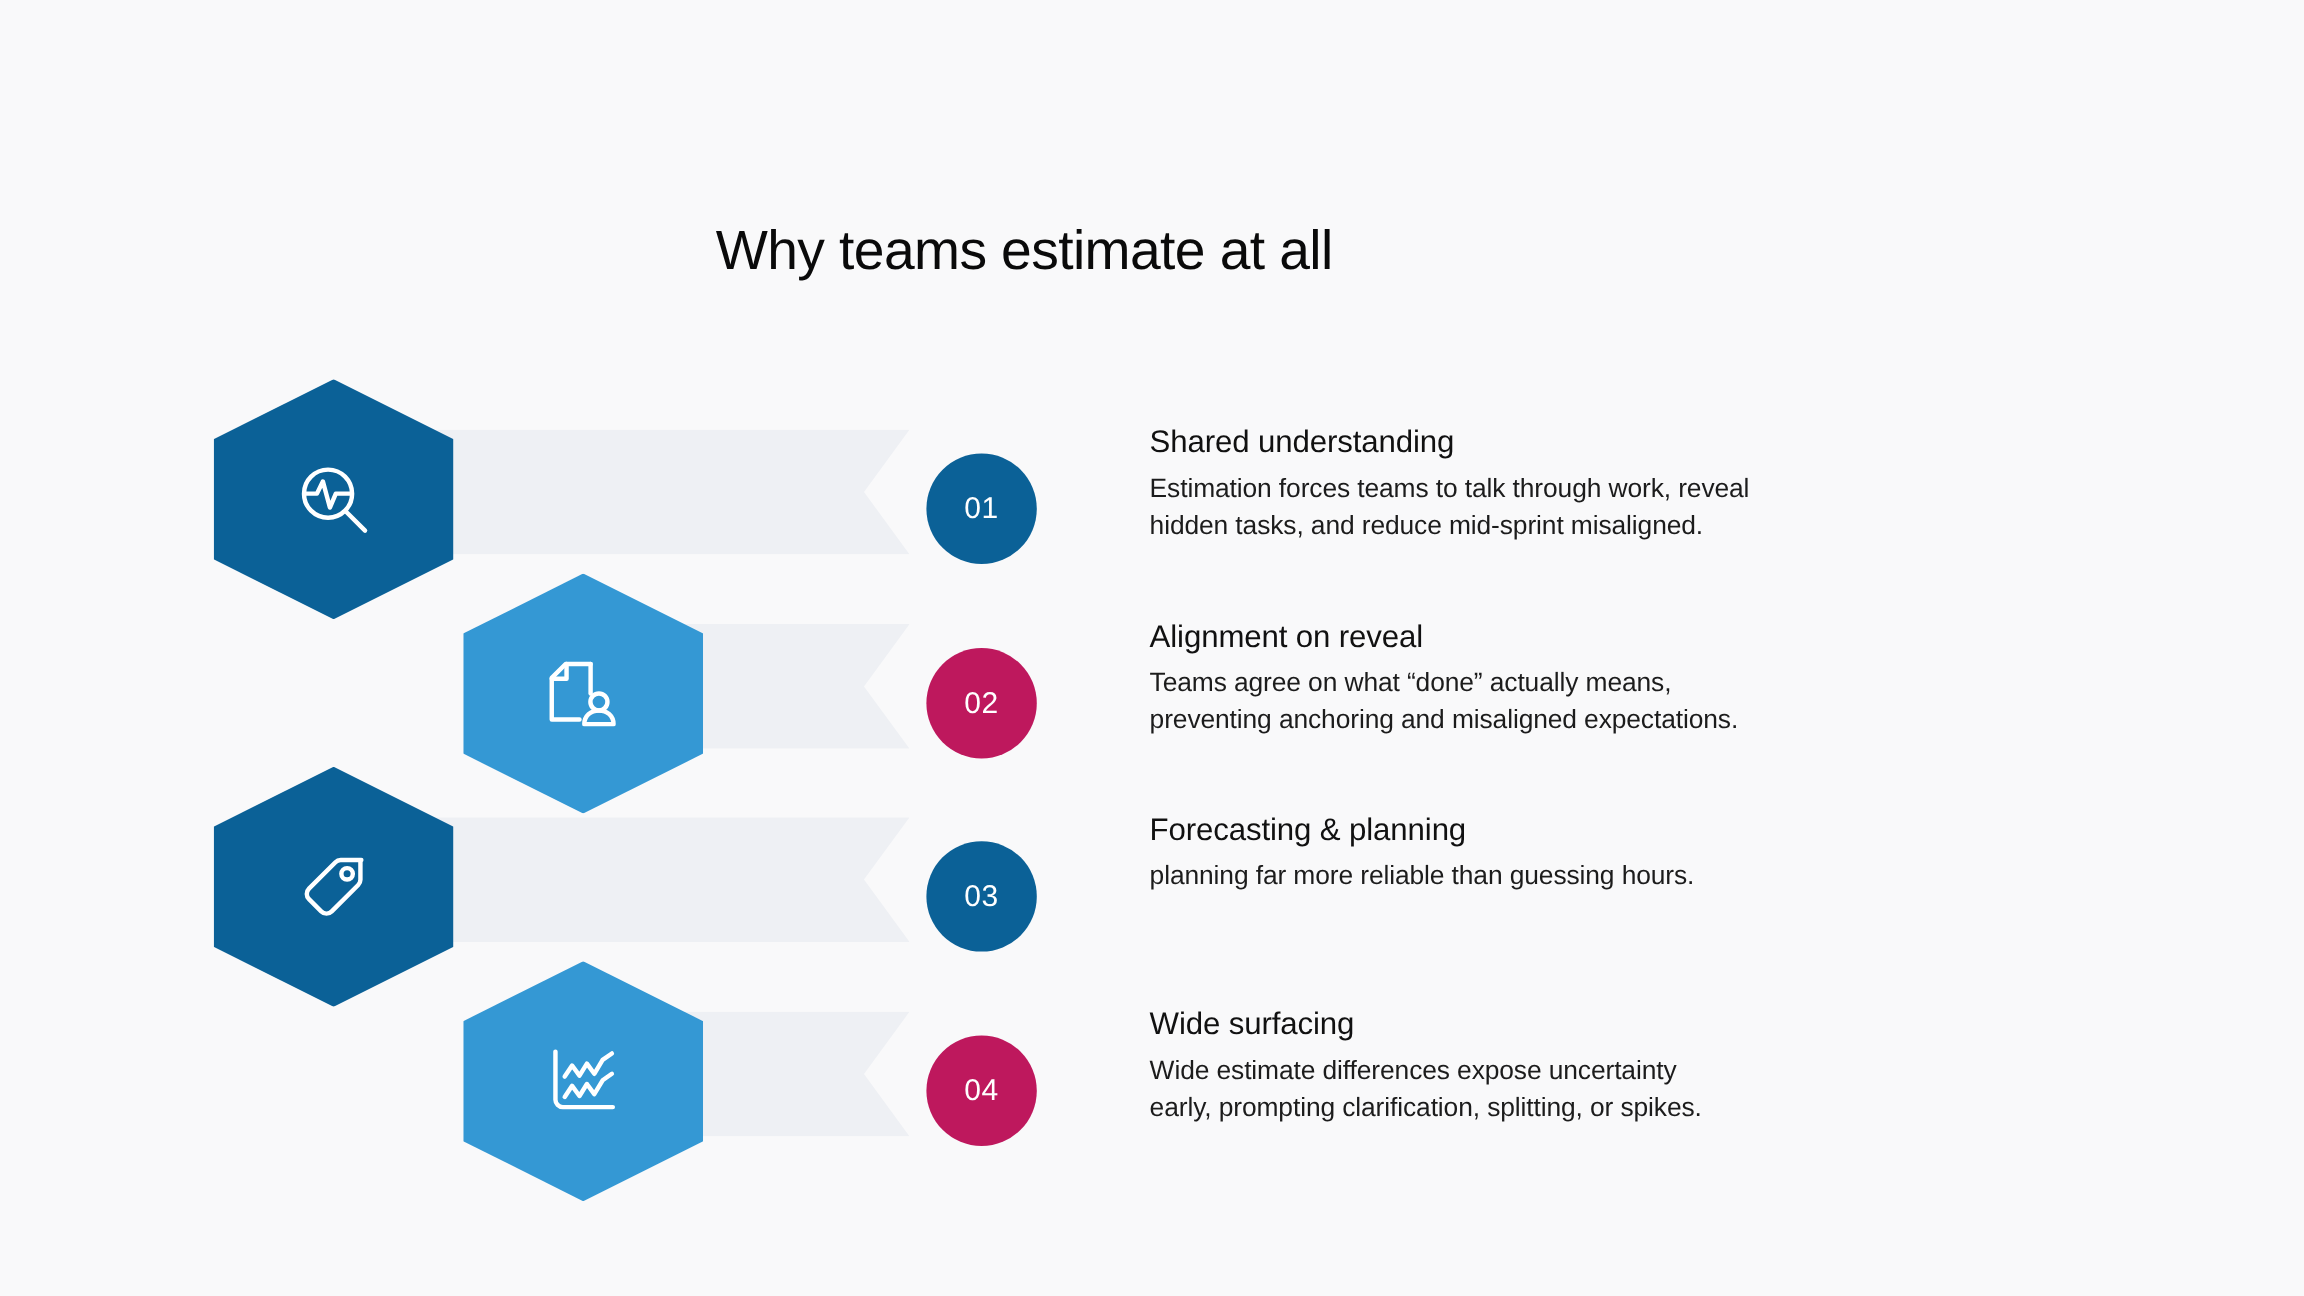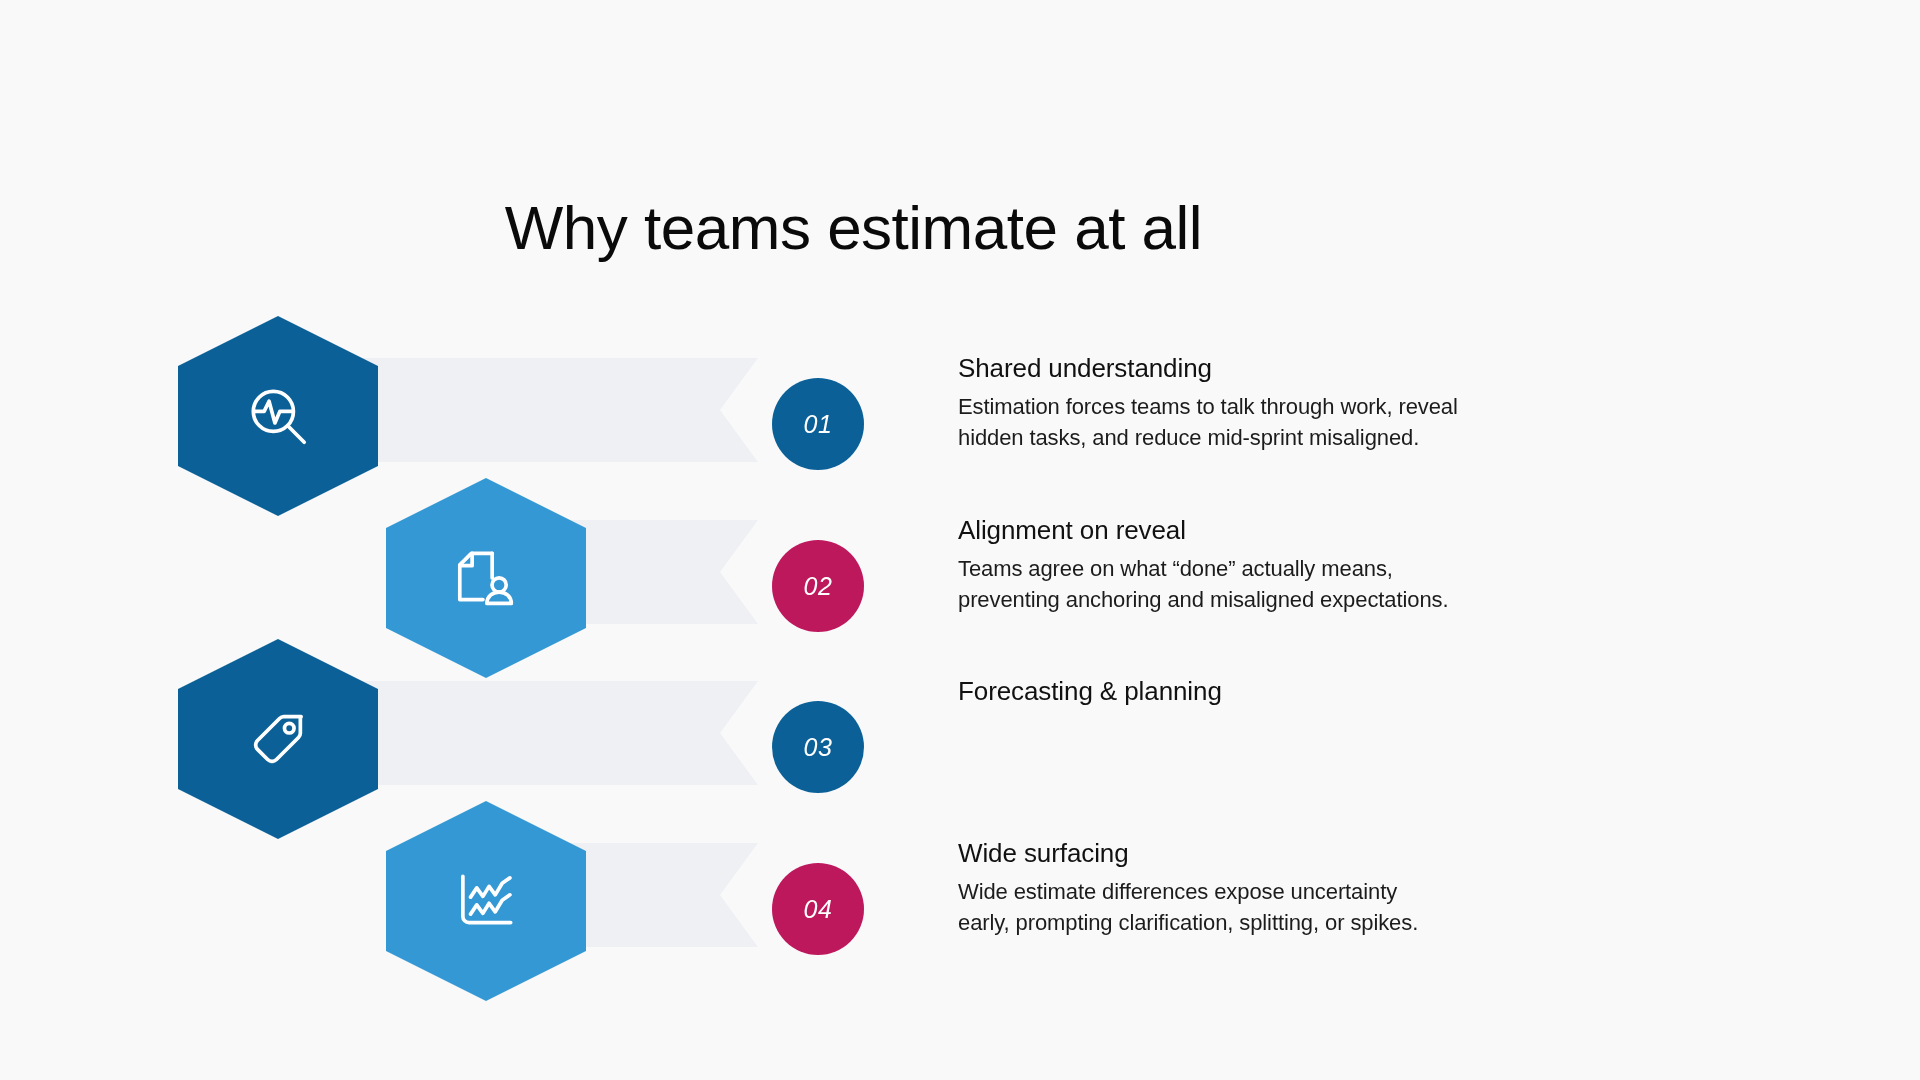--- a/index.html
+++ b/index.html
@@ -15,21 +15,21 @@
     position: relative;
   }
 
   
   .page-title {
     position: absolute;
     top: 152px;
     left: 0;
     width: 1707px;
     text-align: center;
-    font-size: 62px;
+    font-size: 46px;
     font-weight: 400;
     letter-spacing: -0.5px;
     color: #0A0A0A;
     line-height: 1.1;
   }
 
   
   .rows {
     position: absolute;
     top: 306px;
@@ -91,21 +91,20 @@
     width: 92px;
     height: 92px;
     border-radius: 50%;
     display: flex;
     align-items: center;
     justify-content: center;
     color: #FFFFFF;
     font-size: 25px;
     font-weight: 400;
     letter-spacing: 0.5px;
-    font-style: italic;
   }
   .badge-dark  { background: #0B6197; }
   .badge-light { background: #be185d; }
 
   
   .textblock {
     position: absolute;
     left: 914px;
     top: 46px;
     width: 640px;
@@ -196,20 +195,21 @@
           <circle cx="31.3" cy="17" r="3.1"></circle>
         </svg>
       </span>
     </div>
 
     <div class="badge badge-dark">03</div>
 
     <div class="textblock">
       <p class="item-title">Forecasting &amp; planning</p>
       <p class="item-desc">
+        <span>planning far more reliable than guessing hours.</span>
       </p>
     </div>
   </div>
 
   <div class="row row-3">
     <div class="ribbon ribbon-even"></div>
 
     <div class="hex hex-right hex-light">
       <span>
         <svg width="74" height="74" viewBox="0 0 48 48" fill="none" stroke="#FFFFFF" stroke-width="2.4" stroke-linecap="round" stroke-linejoin="round">

